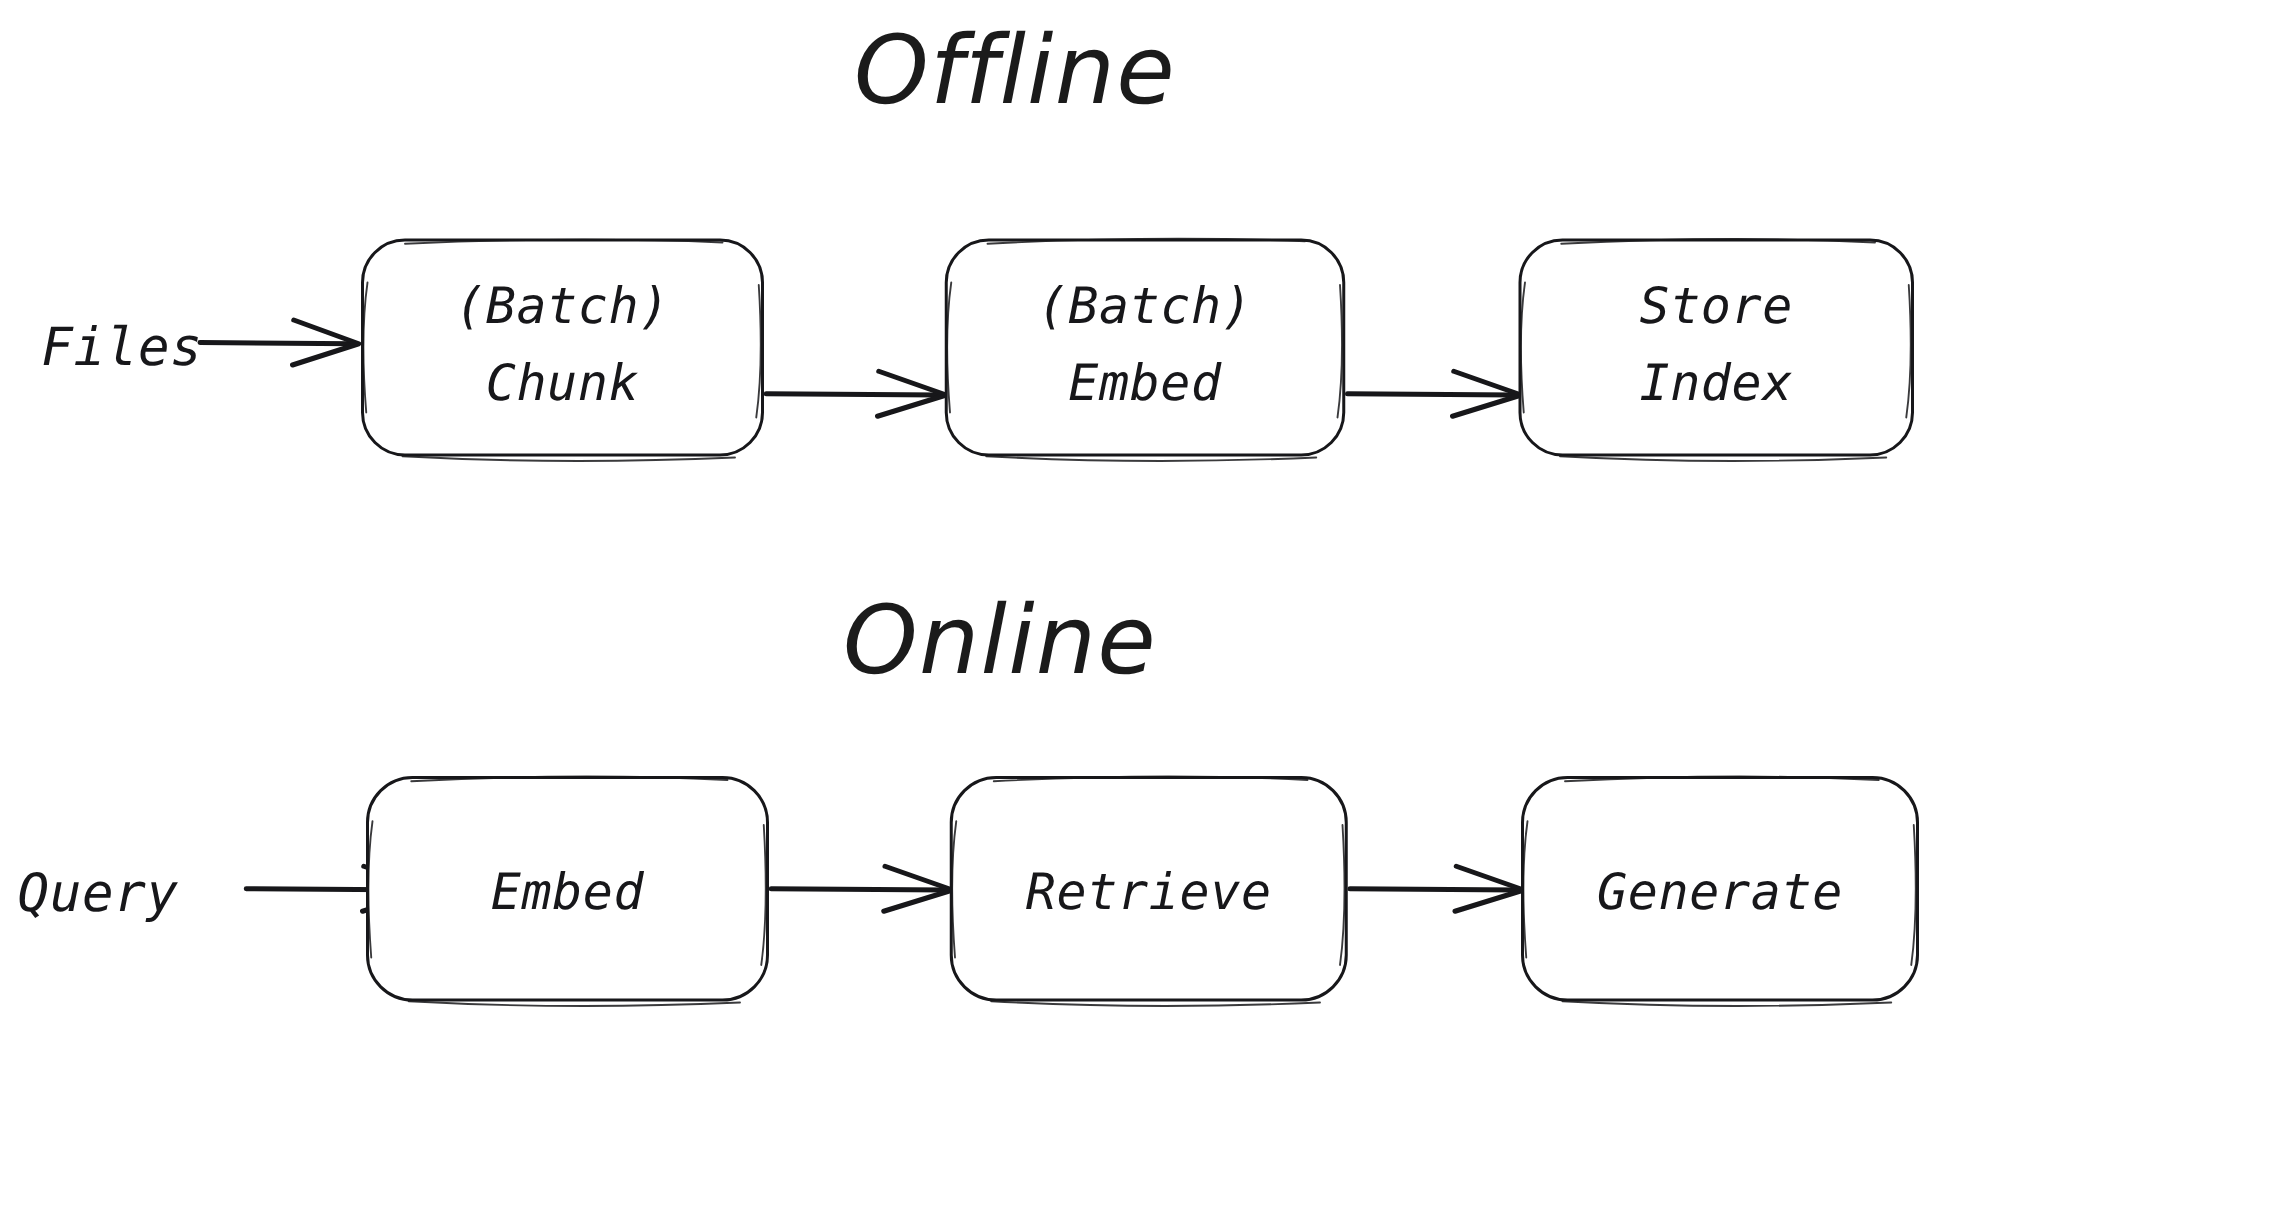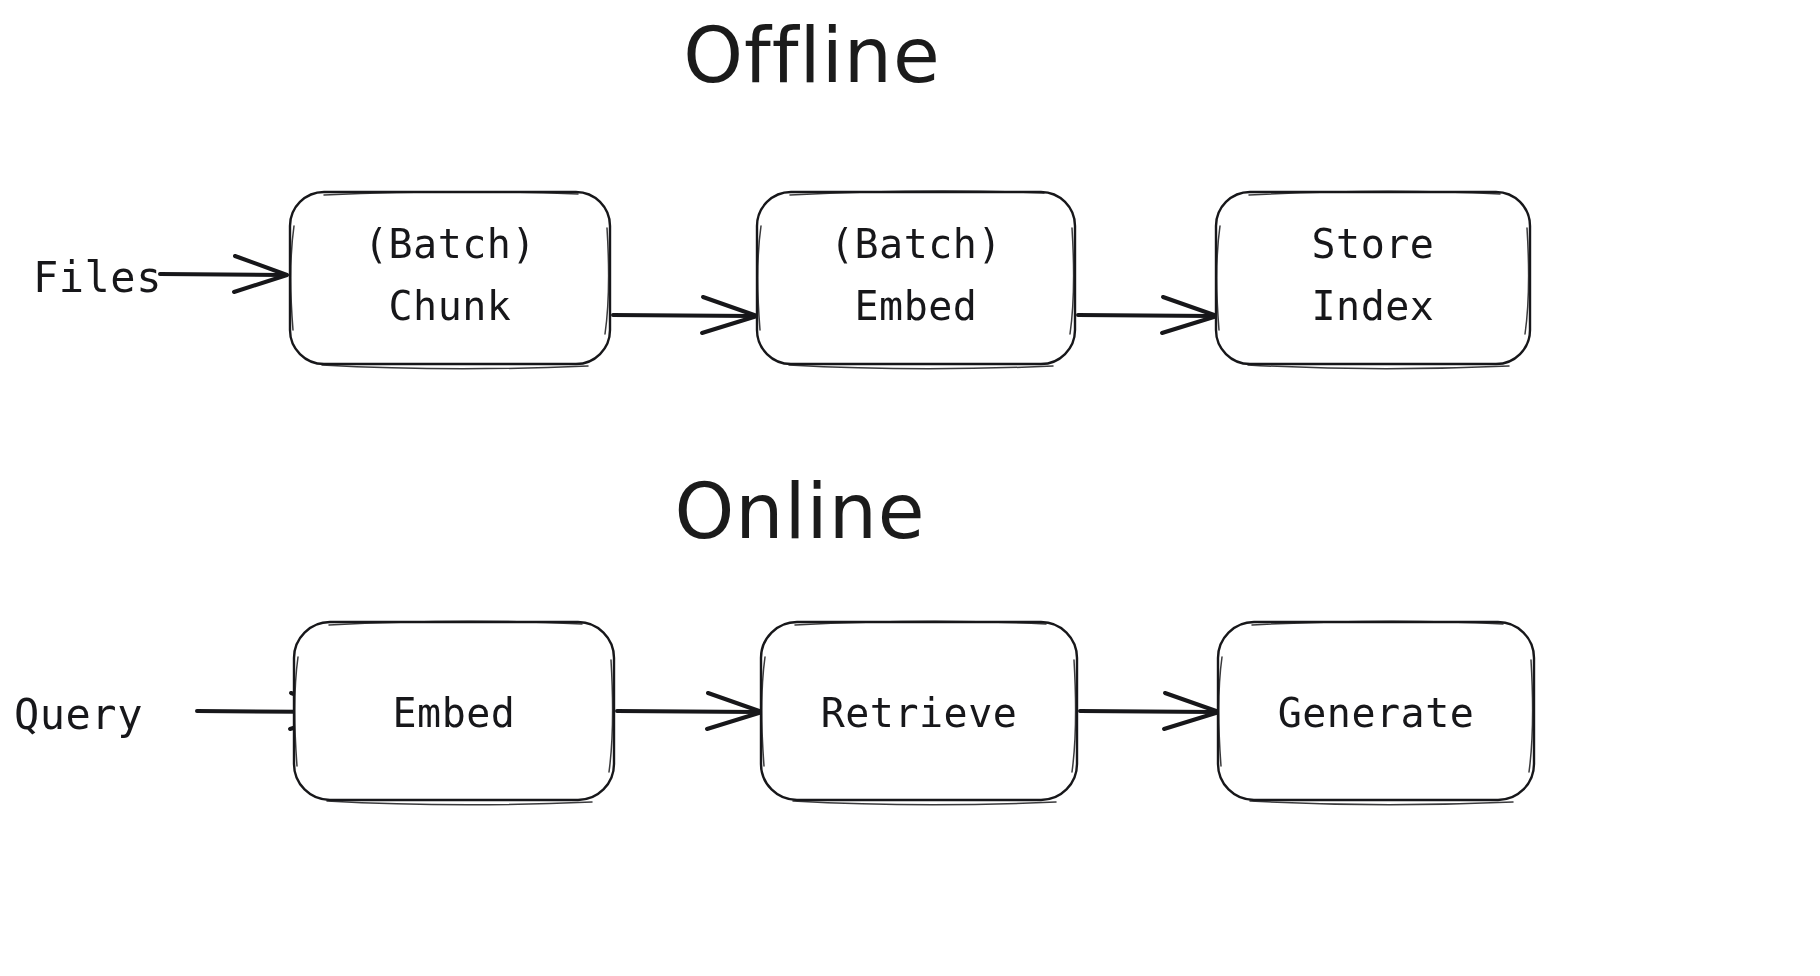--- a/index.html
+++ b/index.html
@@ -13,20 +13,21 @@
     height: 976px;
     position: relative;
     overflow: hidden;
     font-family: "DejaVu Sans", sans-serif;
   }
   #diagram-root {
     position: absolute;
     inset: 0;
     width: 1449px;
     height: 976px;
+    font-style: italic;
   }
   svg.canvas {
     position: absolute;
     top: 0;
     left: 0;
     width: 1820px;
     height: 976px;
     display: block;
   }
   .section-title {

